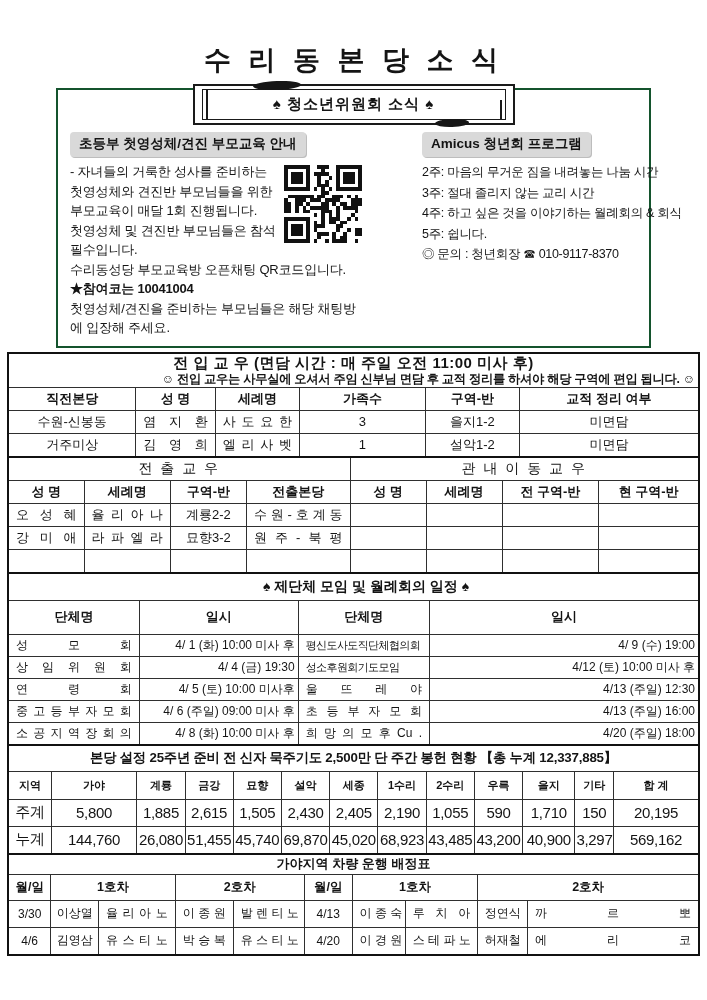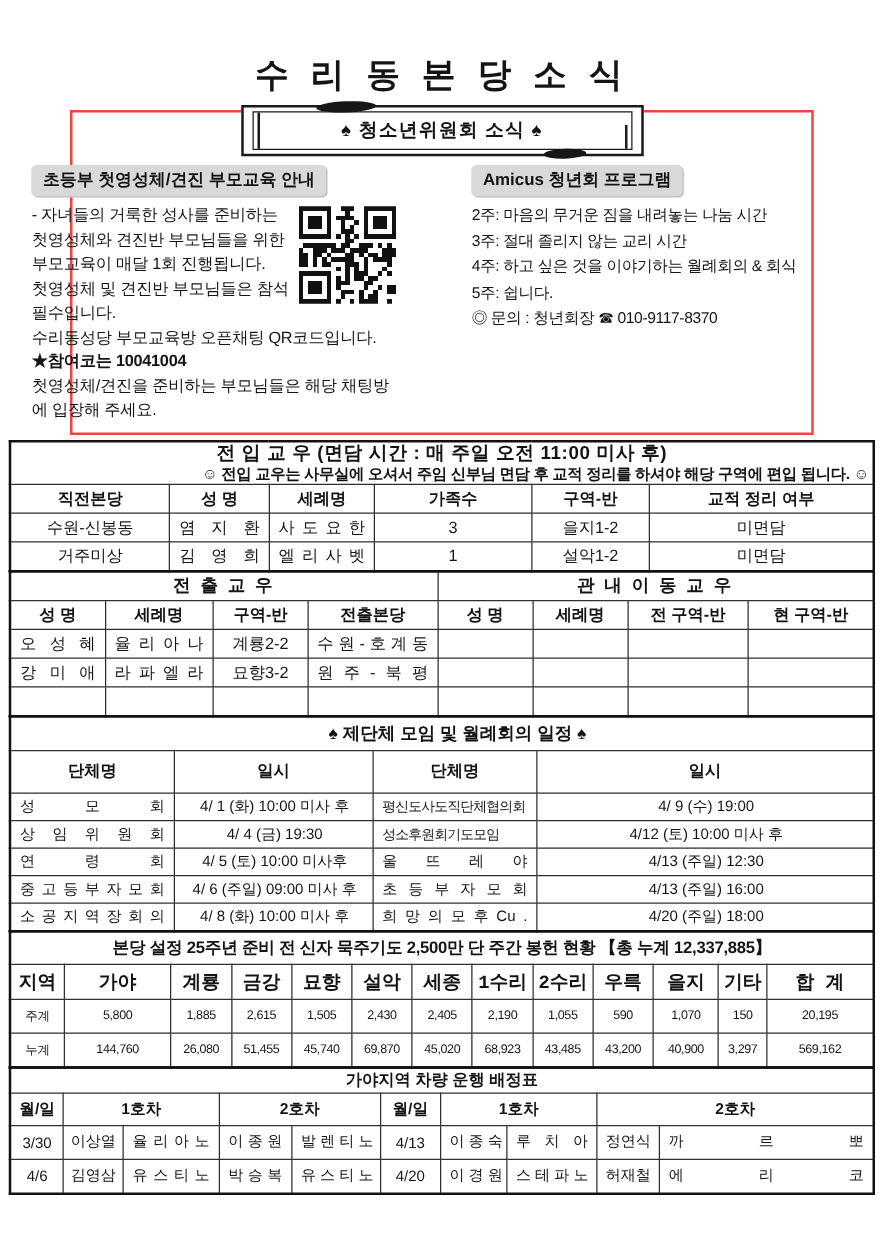--- a/index.html
+++ b/index.html
@@ -1,59 +1,59 @@
 <!DOCTYPE html>
 <html><head>
 <meta charset="utf-8">
 <style>
   html,body{margin:0;padding:0;background:#fff;}
   body{width:707px;height:1000px;font-family:"Liberation Sans",sans-serif;color:#141414;}
   .page{position:relative;width:707px;height:1000px;overflow:hidden;background:#fff;}
   .title{padding-top:42px;text-align:center;font-size:27px;font-weight:bold;letter-spacing:5px;}
 
   
-  .youth-box{position:relative;width:567px;margin:10px auto 0;border:2px solid #ef4444;padding:42px 12px 8px;}
+  .youth-box{position:relative;width:567px;margin:10px auto 0;border:2px solid #14532d;padding:42px 12px 8px;}
   .banner{position:absolute;top:-6px;left:50%;transform:translateX(-50%);width:318px;height:37px;background:#fff;border:2px solid #1a1a1a;}
   .banner-inner{position:absolute;top:3px;bottom:3px;left:7px;right:7px;border:1px solid #1a1a1a;display:flex;align-items:center;justify-content:center;font-weight:bold;font-size:15px;letter-spacing:1px;}
   .blob{position:absolute;background:#161616;border-radius:50%;z-index:2;}
   .blob-a{top:-5px;left:58px;width:48px;height:9px;transform:rotate(-2deg);}
   .blob-b{bottom:-4px;right:44px;width:34px;height:8px;transform:rotate(-2deg);}
   .tick{position:absolute;width:2px;background:#1a1a1a;top:4px;bottom:4px;}
   .tick-l{left:11px;} .tick-r{right:11px;top:14px;}
-  .cols{display:flex;gap:12px;justify-content:flex-end;}
+  .cols{display:flex;gap:12px;}
   .col.left{flex:0 0 292px;}
   .col.right{flex:1;margin-left:48px;}
   .col-label{display:inline-block;background:#d9d9d9;border-radius:4px;padding:3px 9px 4px;font-weight:bold;font-size:13.5px;box-shadow:1px 1px 0 #bdbdbd;margin-bottom:5px;white-space:nowrap;}
   .body-text{font-size:13px;line-height:19.5px;letter-spacing:-0.2px;}
   .body-text p{margin:0;}
   .bold{font-weight:bold;}
   .qr{float:right;width:78px;height:78px;margin:3px 0 4px 7px;}
   .amicus .body-text p{white-space:nowrap;line-height:20.5px;font-size:12.5px;letter-spacing:-0.3px;}
 
   
   .tables{width:693px;margin:4px auto 0;}
   table{width:100%;border-collapse:collapse;table-layout:fixed;border:2px solid #111;margin-top:-2px;}
   table.first{margin-top:0;}
   th,td{border:1px solid #2f2f2f;text-align:center;font-size:13px;padding:0 3px;overflow:hidden;white-space:nowrap;}
   th{font-weight:bold;}
   .t1{font-weight:bold;font-size:15px;line-height:17px;letter-spacing:0.5px;}
   .t2{font-weight:bold;font-size:12.3px;line-height:16px;letter-spacing:-0.3px;text-align:right;}
   .title-cell{height:37px;}
   .tin th{height:22px;} .tin td{height:22px;}
   .sp{text-align:justify;text-align-last:justify;padding:0 7px;}
-  .tout .hd{height:22px;font-weight:bold;font-size:14px;letter-spacing:2px;}
+  .tout .hd{height:22px;font-weight:normal;font-size:14px;letter-spacing:2px;}
   .tout th{height:22px;} .tout td{height:22px;}
   .meet .title-row td{height:26px;font-weight:bold;font-size:14px;padding-left:28px;}
   .meet th{height:33px;font-size:13px;}
   .meet td{height:21px;font-size:12px;}
-  .meet .dt{text-align:center;padding-left:5px;}
+  .meet .dt{text-align:right;padding-left:5px;}
   .meet .grp2{font-size:11px;letter-spacing:-0.6px;}
   .rosary .title-row td{height:25px;font-weight:bold;font-size:13.3px;letter-spacing:-0.2px;}
-  .rosary th{height:27px;font-size:15px;padding:0 2px;font-family:Liberation Mono, monospace;}
-  .rosary td{height:26px;font-size:10px;letter-spacing:-0.3px;padding:0 1px;}
+  .rosary th{height:27px;font-size:11px;padding:0 2px;}
+  .rosary td{height:26px;font-size:15px;letter-spacing:-0.3px;padding:0 1px;}
   .shuttle .title-row td{height:19px;font-weight:bold;font-size:13px;}
   .shuttle th{height:25px;font-size:12.5px;}
   .shuttle td{height:26px;font-size:12px;}
 </style>
 </head>
 <body>
 
 <div class="page">
 
   <div class="title">수 리 동 본 당 소 식</div>
@@ -425,21 +425,21 @@
         <td>주계</td>
         <td>5,800</td>
         <td>1,885</td>
         <td>2,615</td>
         <td>1,505</td>
         <td>2,430</td>
         <td>2,405</td>
         <td>2,190</td>
         <td>1,055</td>
         <td>590</td>
-        <td>1,070</td>
+        <td>1,710</td>
         <td>150</td>
         <td>20,195</td>
       </tr>
       <tr>
         <td>누계</td>
         <td>144,760</td>
         <td>26,080</td>
         <td>51,455</td>
         <td>45,740</td>
         <td>69,870</td>

